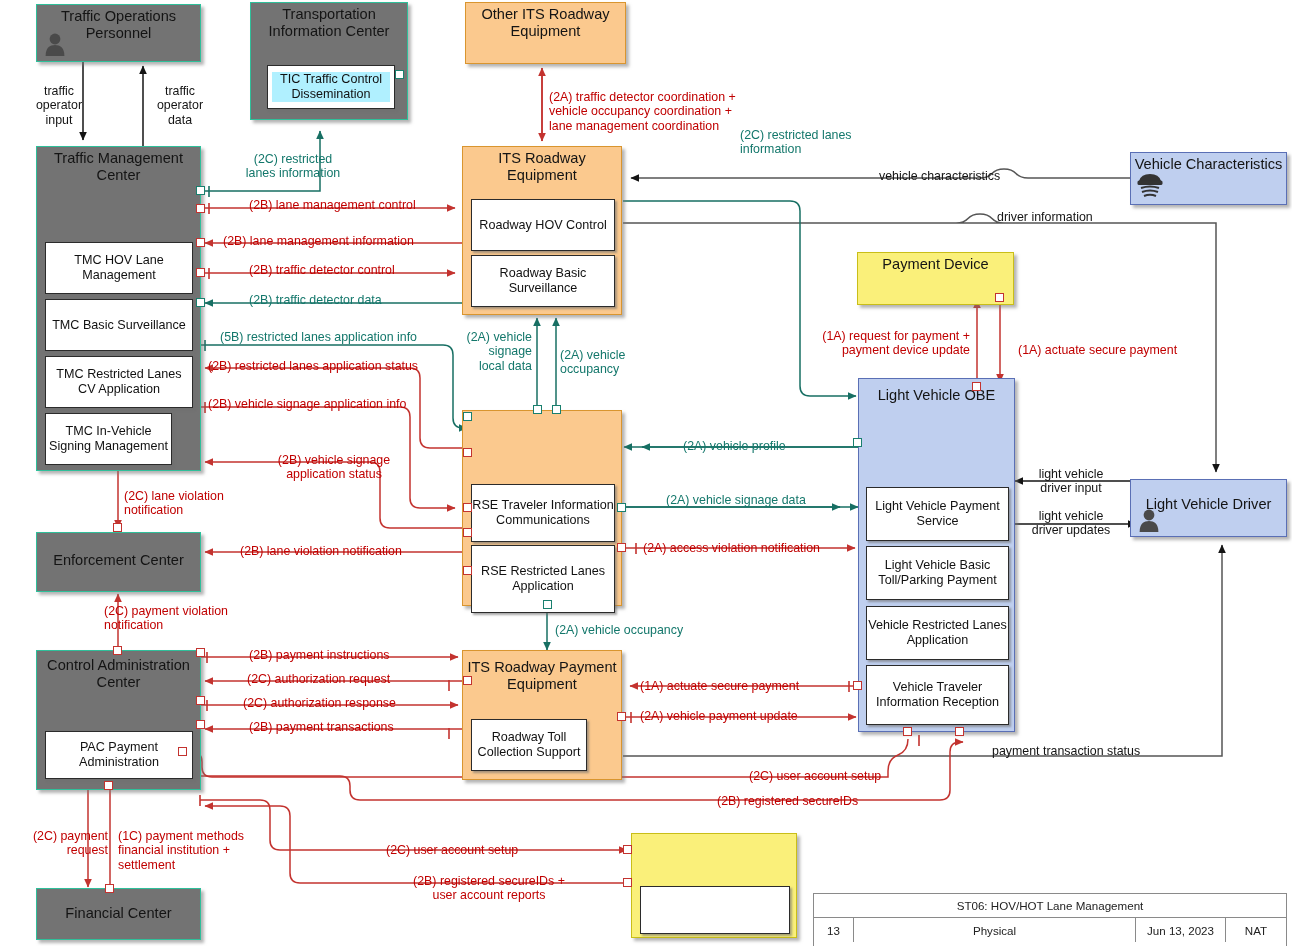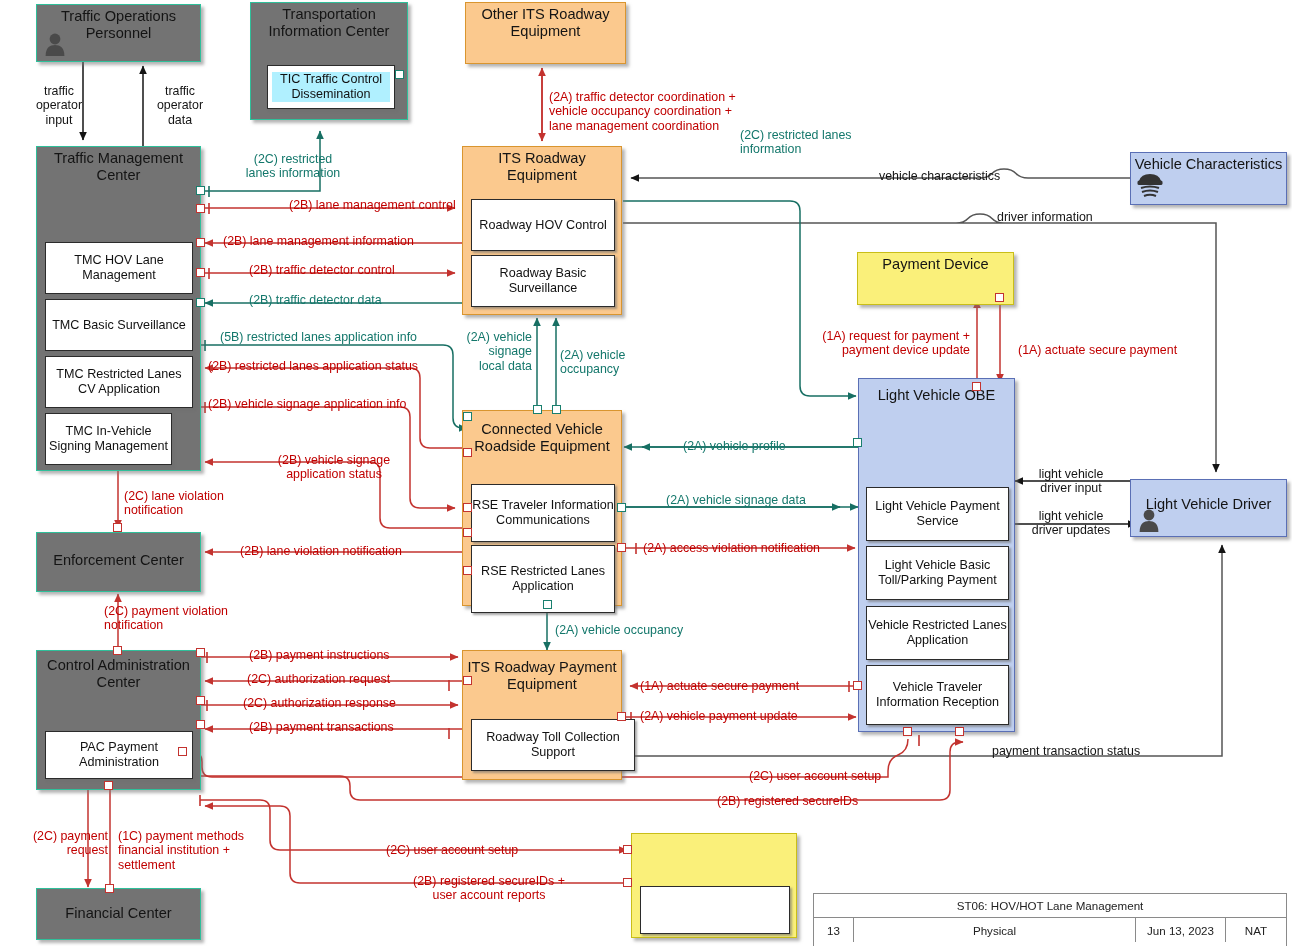--- a/index.html
+++ b/index.html
@@ -222,21 +222,20 @@
       <path d="M7,25 q8,-3 16,0" stroke="#333" stroke-width="2" fill="none"></path>
       <path d="M9,29 q6,-2.5 12,0" stroke="#333" stroke-width="2" fill="none"></path>
     </svg>
   </div>
 
   <div class="node c-yellow" style="left:857px;top:252px;width:157px;height:53px;">
     <div class="title">Payment Device</div>
   </div>
 
   <div class="node c-orange" style="left:462px;top:410px;width:160px;height:196px;">
-    <div class="title" style="top:10px;">Connected Vehicle Roadside Equipment</div>
     <div class="sub" style="left:8px;top:73px;width:144px;height:58px;">
       <span>RSE Traveler Information Communications</span>
       </div>
     <div class="sub" style="left:8px;top:134px;width:144px;height:68px;">
       <span>RSE Restricted Lanes Application</span>
       </div>
   </div>
 
   <div class="node c-blue" style="left:858px;top:378px;width:157px;height:354px;">
     <div class="title" style="top:8px;">Light Vehicle OBE</div>
@@ -261,21 +260,21 @@
       <path d="M1.6,24 C1.6,15.6 6,13 11,13 C16,13 20.4,15.6 20.4,24 Z" fill="#4a4a4a"></path>
     </svg>
   </div>
 
   <div class="node c-teal" style="left:36px;top:532px;width:165px;height:60px;">
     <div class="title" style="top:19px;">Enforcement Center</div>
   </div>
 
   <div class="node c-orange" style="left:462px;top:650px;width:160px;height:130px;">
     <div class="title" style="top:8px;">ITS Roadway Payment Equipment</div>
-    <div class="sub" style="left:8px;top:68px;width:164px;height:52px;">
+    <div class="sub" style="left:8px;top:68px;width:116px;height:52px;">
       <span>Roadway Toll Collection Support</span>
       </div>
   </div>
 
   <div class="node c-teal" style="left:36px;top:650px;width:165px;height:140px;">
     <div class="title" style="top:6px;">Control Administration Center</div>
     <div class="sub" style="left:8px;top:80px;width:148px;height:48px;">
       <span>PAC Payment Administration</span>
       </div>
   </div>
@@ -327,21 +326,21 @@
   <div class="port red" style="left:178px;top:747px;"></div>
 
   <div class="lbl blk ctr" style="left:25px;top:84px;width:68px;">traffic
 operator
 input</div>
   <div class="lbl blk ctr" style="left:146px;top:84px;width:68px;">traffic
 operator
 data</div>
   <div class="lbl teal ctr" style="left:219px;top:152px;width:148px;">(2C) restricted
 lanes information</div>
-  <div class="lbl red" style="left:249px;top:198px;margin-left:40px;">(2B) lane management control</div>
+  <div class="lbl red" style="left:249px;top:198px;">(2B) lane management control</div>
   <div class="lbl red" style="left:223px;top:234px;">(2B) lane management information</div>
   <div class="lbl red" style="left:249px;top:263px;">(2B) traffic detector control</div>
   <div class="lbl teal" style="left:249px;top:293px;">(2B) traffic detector data</div>
   <div class="lbl teal" style="left:220px;top:330px;">(5B) restricted lanes application info</div>
   <div class="lbl red" style="left:208px;top:359px;">(2B) restricted lanes application status</div>
   <div class="lbl red" style="left:208px;top:397px;">(2B) vehicle signage application info</div>
   <div class="lbl red ctr" style="left:244px;top:453px;width:180px;">(2B) vehicle signage
 application status</div>
   <div class="lbl red" style="left:124px;top:489px;">(2C) lane violation
 notification</div>

